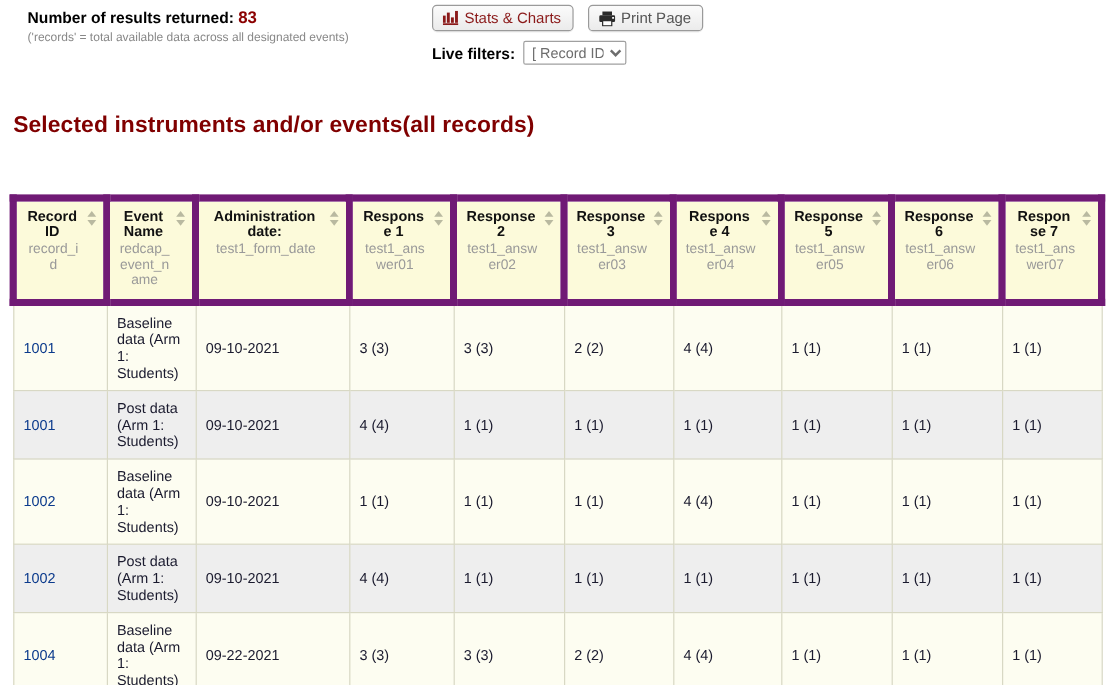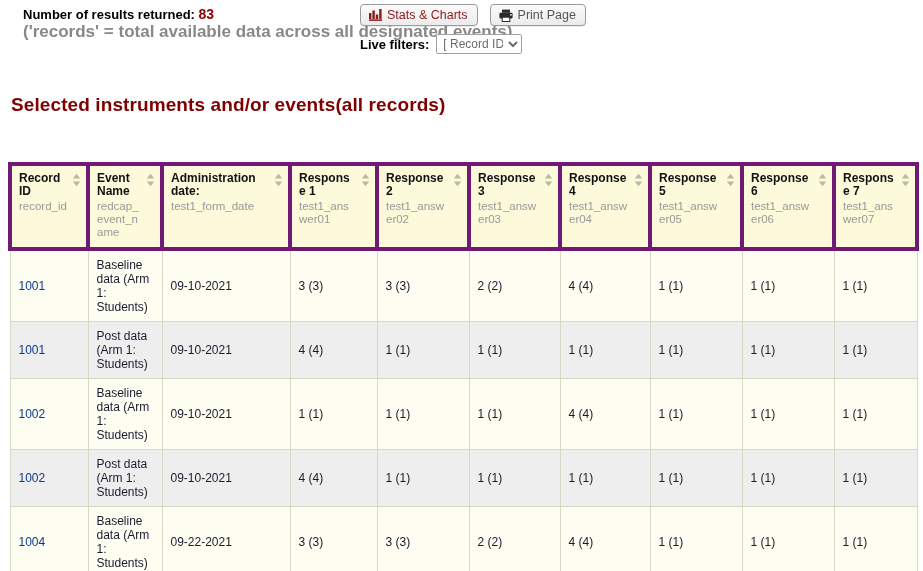--- a/index.html
+++ b/index.html
@@ -37,24 +37,23 @@
     font-size: 14px;
     font-weight: bold;
   }
   .summary-line.l2 {
     font-size: 13px;
     color: #000;
     font-weight: normal;
     margin-bottom: 1px;
   }
   .summary-line.l3 {
-    font-size: 17px;
+    font-size: 10px;
     color: #888888;
     margin-bottom: 1px;
-    font-weight: bold;
   }
   .summary-line.l4 {
     font-size: 11.5px;
     color: #444444;
   }
 
   
   .btn-row {
     position: absolute;
     left: 360px;
@@ -128,23 +127,23 @@
     width: 907px;
   }
   table.report {
     border-collapse: collapse;
     table-layout: fixed;
     width: 907px;
     border: 1px solid #c8c8b0;
   }
   table.report th {
     background: #fcfada;
-    border: 4px solid #701a75;
+    border: 6px solid #701a75;
     vertical-align: top;
-    text-align: left;
+    text-align: center;
     padding: 6px 6px 8px 7px;
     position: relative;
   }
   th .th-label {
     font-size: 12px;
     font-weight: bold;
     color: #111111;
     line-height: 13px;
     display: block;
     padding-right: 14px;

